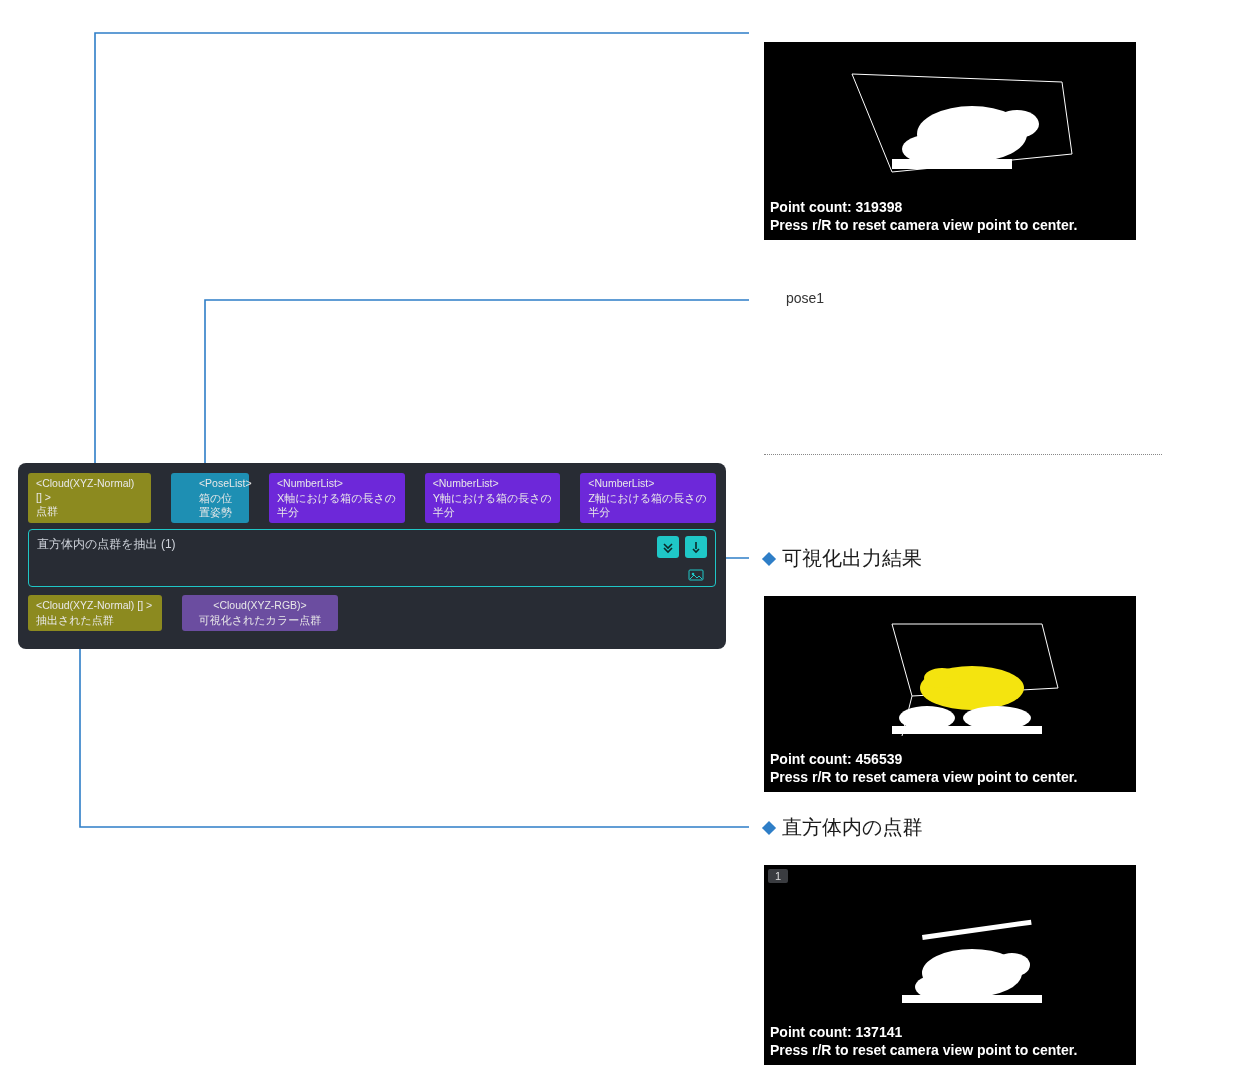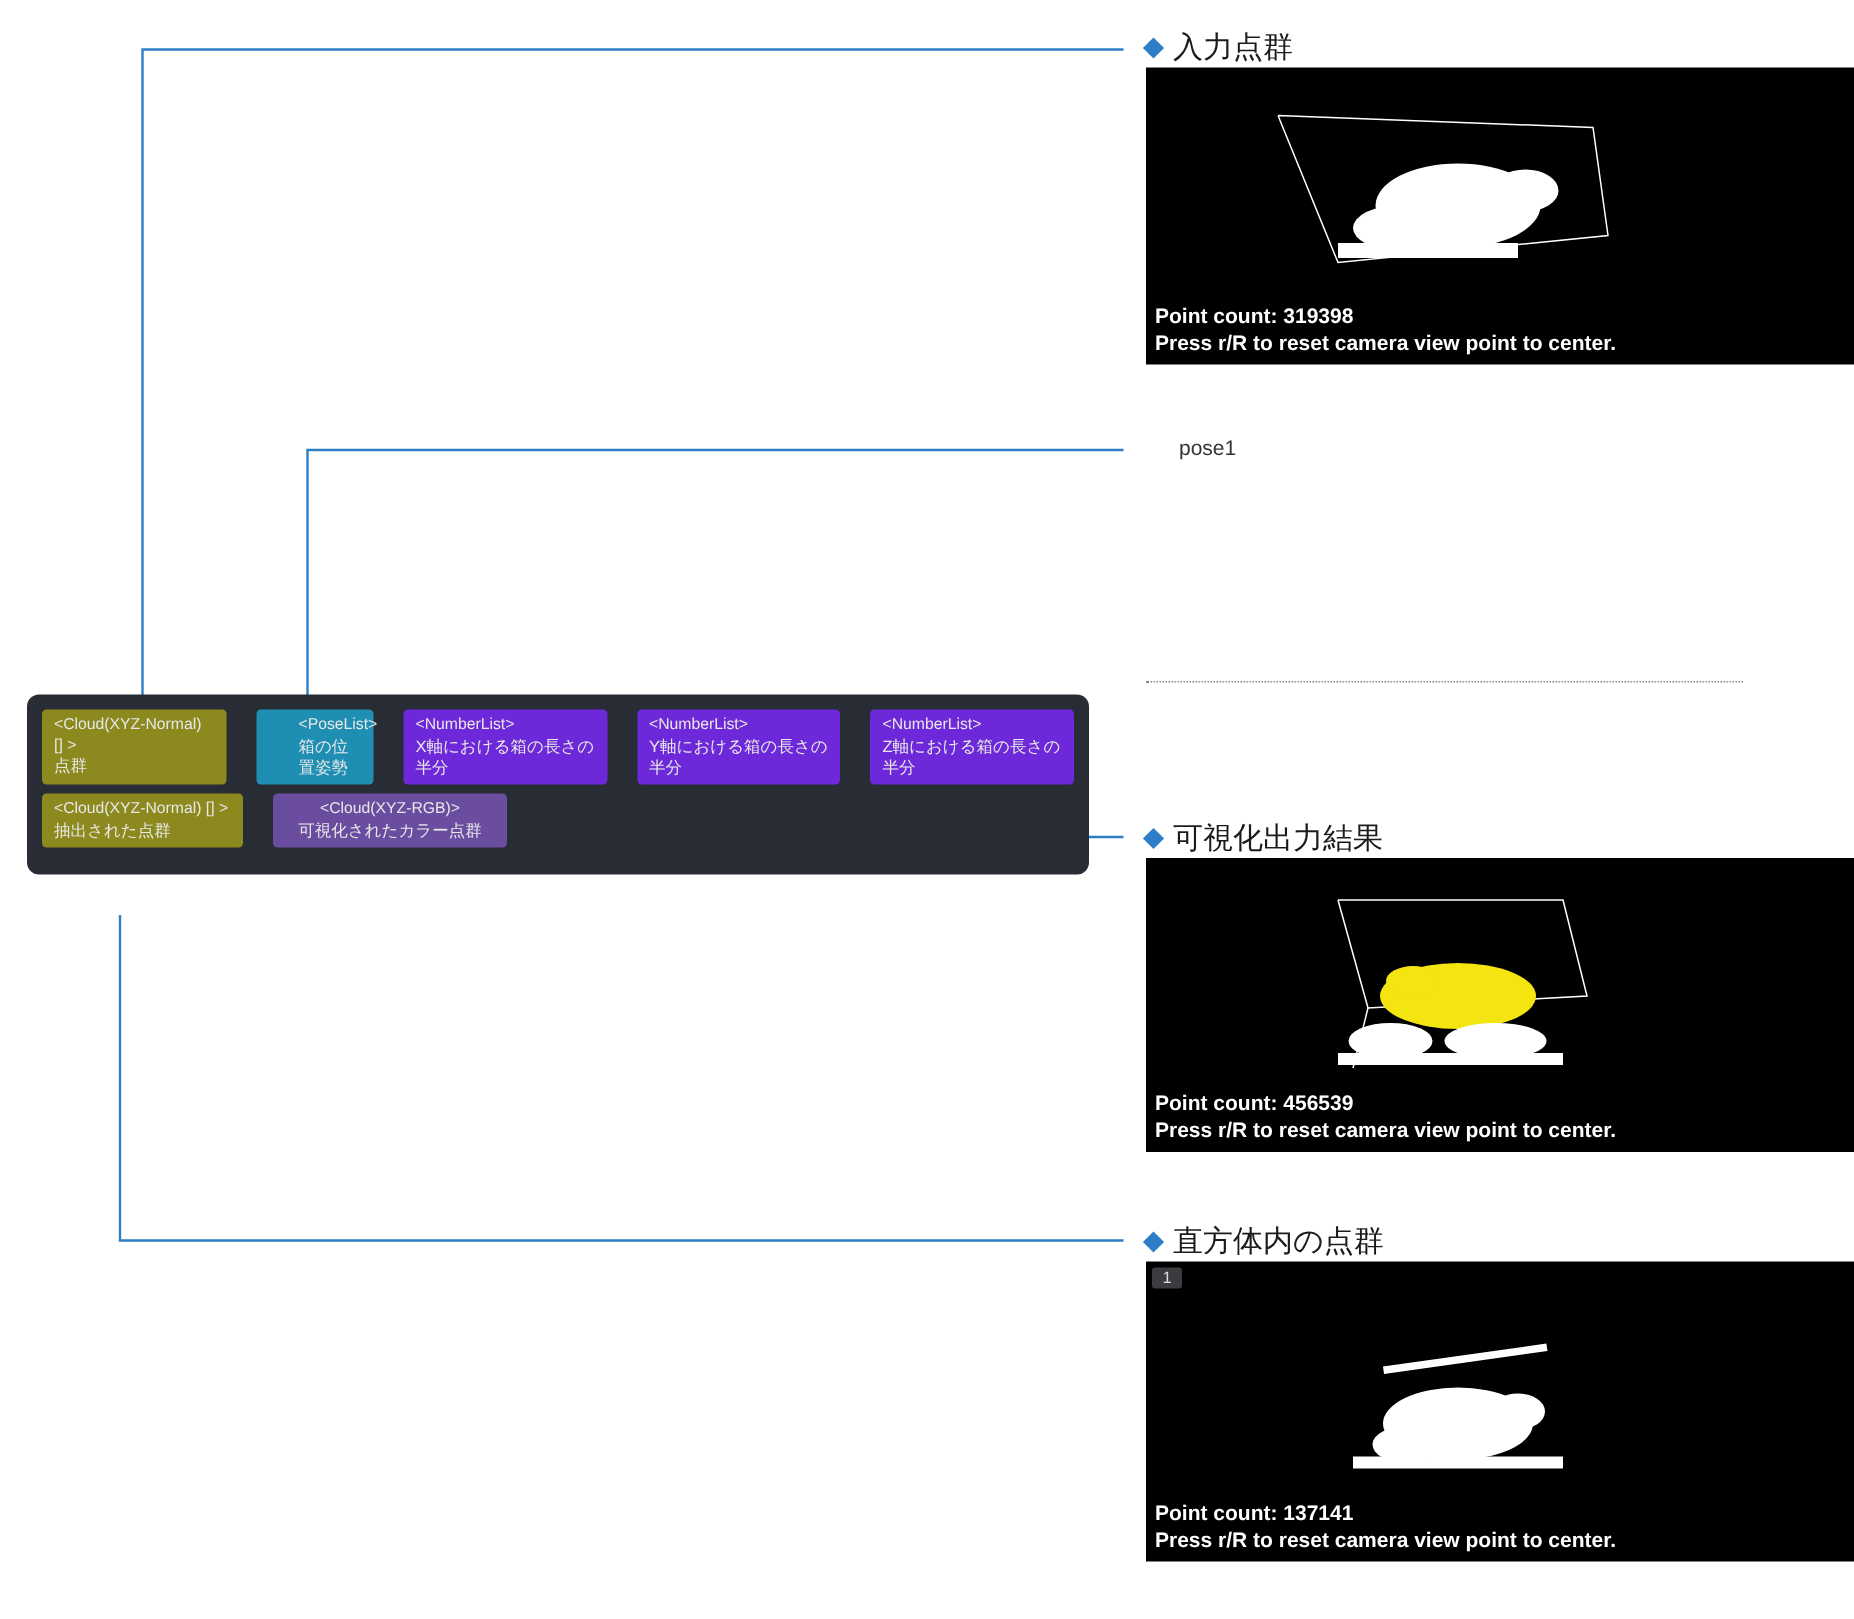--- a/index.html
+++ b/index.html
@@ -91,22 +91,22 @@
   transform: rotate(45deg);
   display: inline-block;
 }
 .anno-sub {
   font-size: 14px;
   color: #333;
   margin-left: 22px;
   margin-top: 2px;
 }
 .viewer {
-  margin-top: 0;
-  width: 472px;
+  margin-top: 24px;
+  width: 372px;
   height: 190px;
   background: #000;
   position: relative;
   color: #fff;
   font-family: "Arial", sans-serif;
 }
 .viewer .tab {
   position: absolute;
   left: 4px; top: 4px;
   background: #3a3c40;
@@ -159,21 +159,20 @@
   <polyline points="95,473 95,33 749,33"></polyline>
 
   <polyline points="205,473 205,300 749,300"></polyline>
 
   <polyline points="707,558 749,558"></polyline>
 
   <polyline points="80,610 80,827 749,827"></polyline>
 </svg>
 
 <div class="anno" style="top:18px">
-  <div class="anno-title">入力点群</div>
   <div class="viewer" style="height:198px">
     <svg class="cloud" viewBox="0 0 260 130">
       <polyline points="20,10 230,18 240,90 60,108 20,10" stroke="#fff" stroke-width="1" fill="none"></polyline>
       <g fill="#fff">
         <ellipse cx="140" cy="70" rx="55" ry="28"></ellipse>
         <ellipse cx="100" cy="85" rx="30" ry="15"></ellipse>
         <ellipse cx="185" cy="60" rx="22" ry="14"></ellipse>
         <rect x="60" y="95" width="120" height="10"></rect>
       </g>
     </svg>
@@ -250,20 +249,42 @@
     <div class="port maroon" style="width:148px">
       <span class="type">&lt;NumberList&gt;</span>
       <span class="label">Y軸における箱の長さの半分</span>
     </div>
     <div class="port maroon" style="width:148px">
       <span class="type">&lt;NumberList&gt;</span>
       <span class="label">Z軸における箱の長さの半分</span>
     </div>
   </div>
 
+  <div class="node-body">
+    <div class="node-title">直方体内の点群を抽出 (1)</div>
+    <div class="node-icons">
+      <div class="ic">
+        <svg width="14" height="14" viewBox="0 0 14 14">
+            <path d="M3 4l4 4 4-4M3 8l4 4 4-4" stroke="#0b2a2a" stroke-width="1.6" fill="none"></path>
+          </svg>
+      </div>
+      <div class="ic">
+        <svg width="14" height="14" viewBox="0 0 14 14">
+            <path d="M7 2v7M4 9l3 3 3-3" stroke="#0b2a2a" stroke-width="1.6" fill="none"></path>
+          </svg>
+      </div>
+      <div class="ic dim">
+        <svg width="18" height="18" viewBox="0 0 18 18">
+            <rect x="2" y="4" width="14" height="10" rx="1" stroke="#1fc7c7" fill="none"></rect>
+            <circle cx="6" cy="8" r="1.3" fill="#1fc7c7"></circle>
+            <path d="M3 13l4-4 3 3 2-2 3 3" stroke="#1fc7c7" fill="none"></path>
+          </svg>
+      </div>
+    </div>
+  </div>
 
   <div class="port-row">
     <div class="port olive" style="width:134px">
       <span class="type">&lt;Cloud(XYZ-Normal) [] &gt;</span>
       <span class="label">抽出された点群</span>
     </div>
     <div class="port violet" style="width:156px">
       <span class="type">&lt;Cloud(XYZ-RGB)&gt;</span>
       <span class="label">可視化されたカラー点群</span>
     </div>

